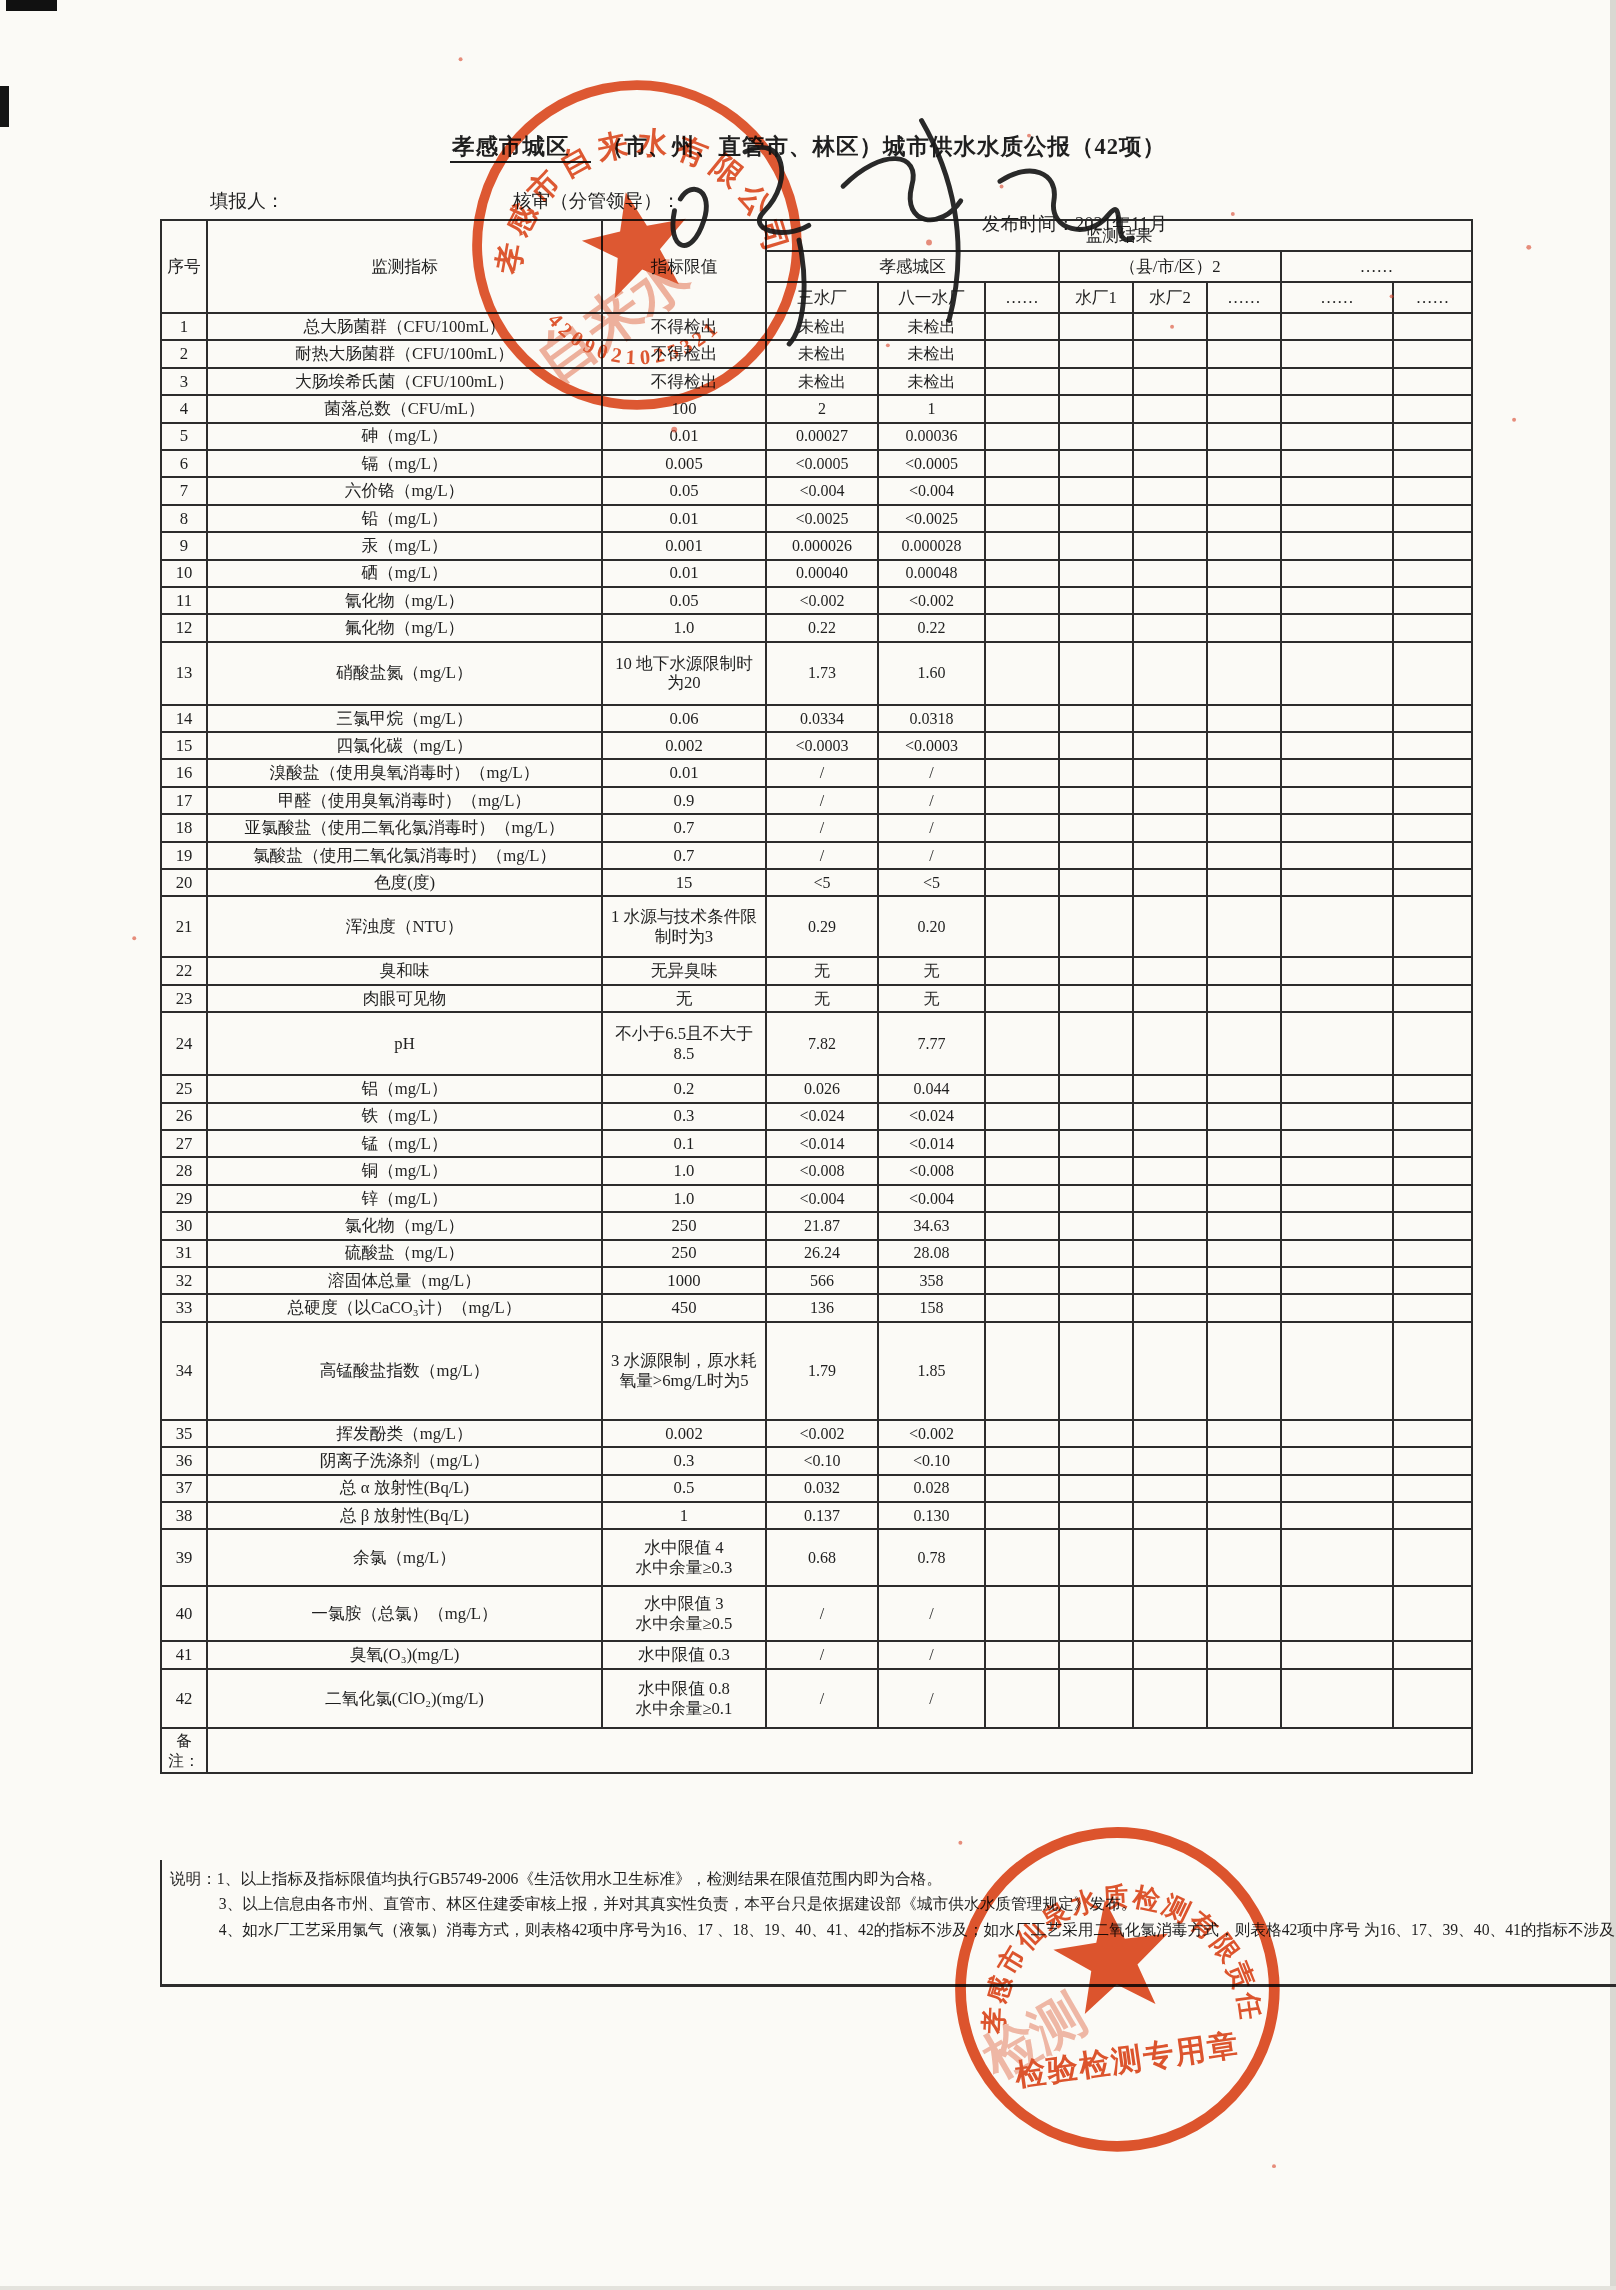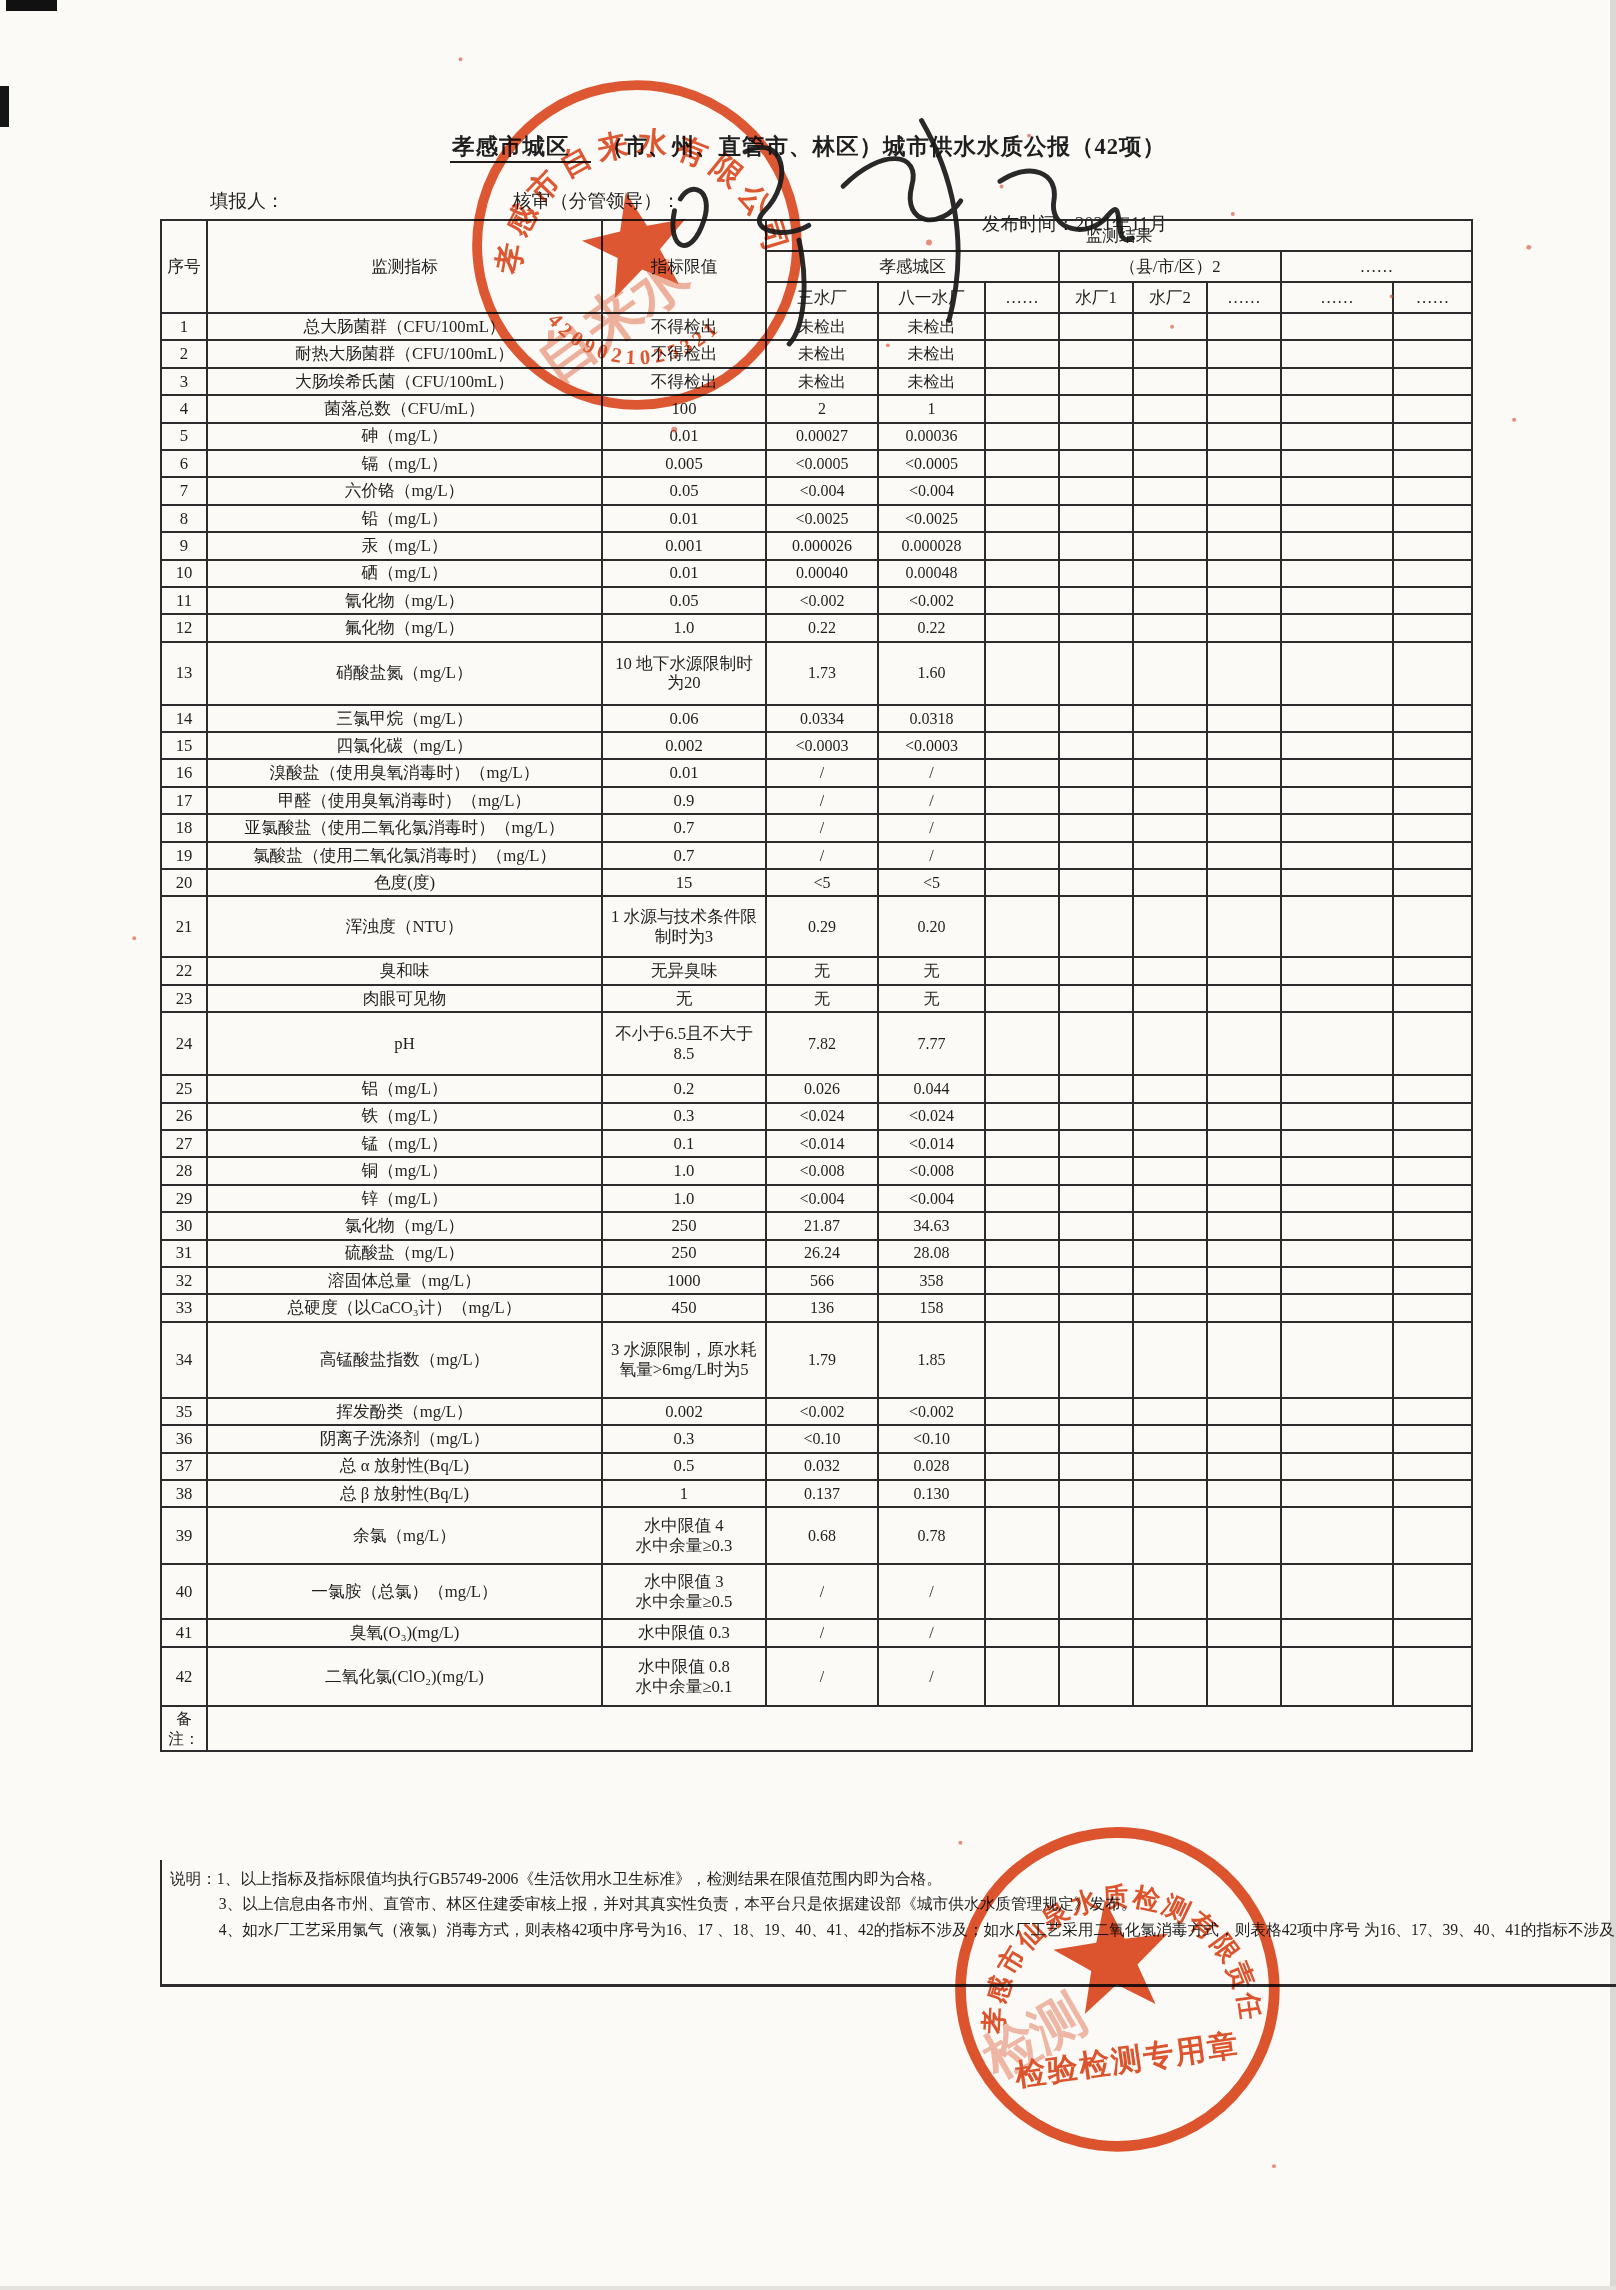--- a/index.html
+++ b/index.html
@@ -33,21 +33,21 @@
   }
   table.grid td{
     border:2px solid #2c2c2c; padding:1px 3.9px; text-align:center;
     vertical-align:middle; line-height:19.6px; overflow:hidden;
   }
   thead tr{height:31px;}
   tbody tr{height:27.4px;}
   tbody tr:nth-child(13){height:63px;}
   tbody tr:nth-child(21){height:61px;}
   tbody tr:nth-child(24){height:63px;padding-left:7px;}
-  tbody tr:nth-child(34){height:76px;}
+  tbody tr:nth-child(34){height:98px;}
   tbody tr:nth-child(39){height:57px;}
   tbody tr:nth-child(40){height:55px;}
   tbody tr:nth-child(41){height:28px;padding-left:7px;}
   tbody tr:nth-child(42){height:59px;}
   tfoot tr{height:45px;}
   td.ind{text-align:left; padding-left:7.8px;}
   td.lim{white-space:pre-line; line-height:21.6px;}
   td.val{font-size:16px;}
 
   .notes{

